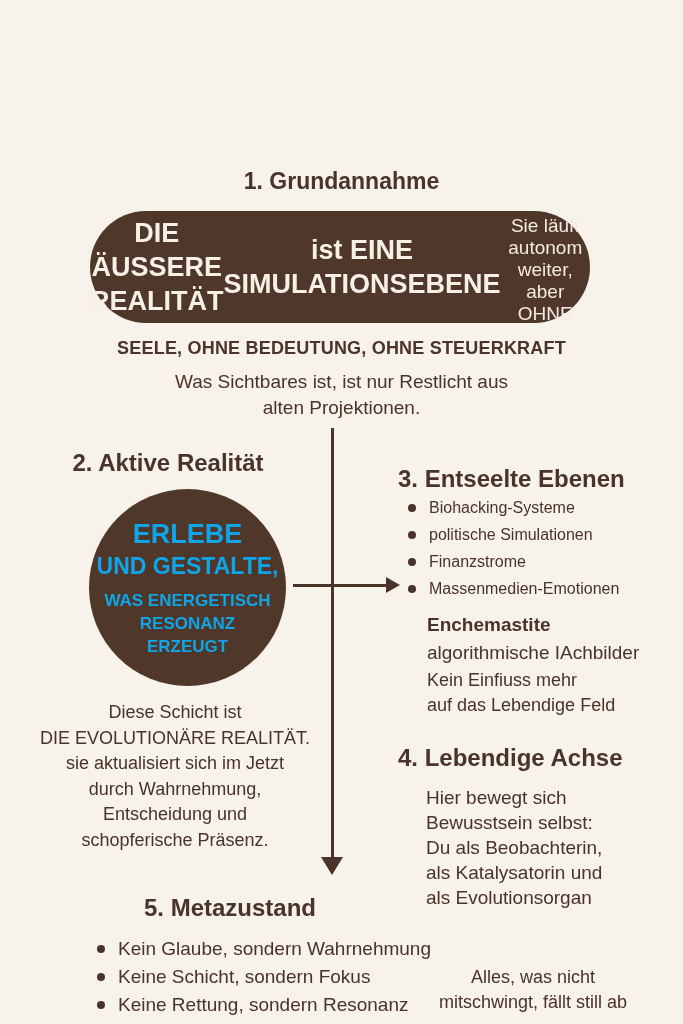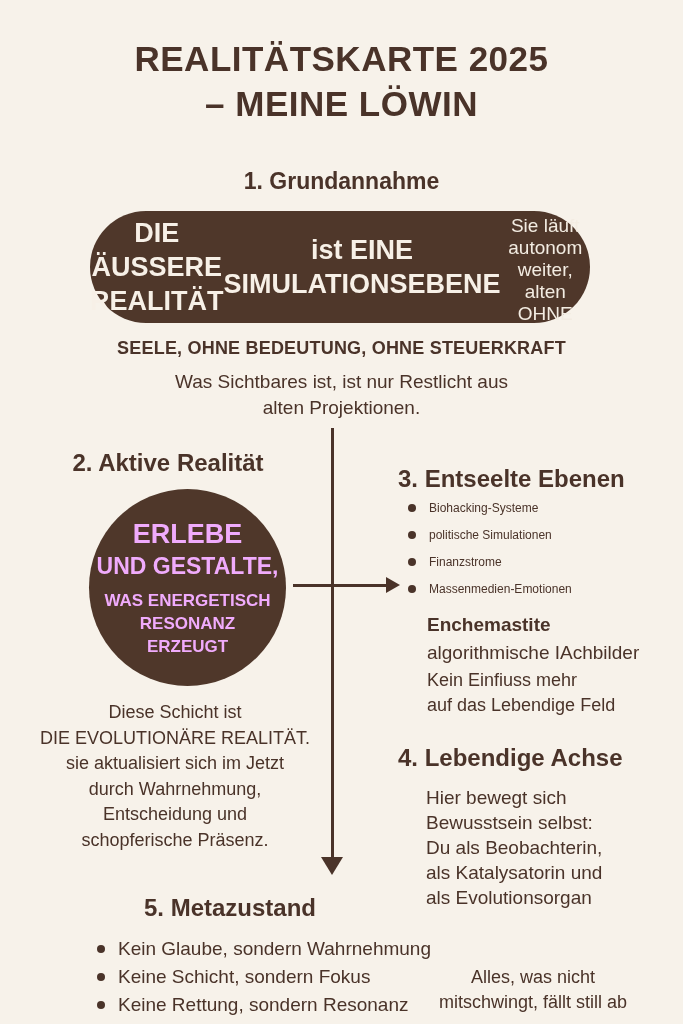--- a/index.html
+++ b/index.html
@@ -41,34 +41,34 @@
   }
   .h-line { position:absolute; left:293px; top:584px; width:94px; height:3px; background:#4a3329; }
   .h-head {
     position:absolute; left:386px; top:577px; width:0; height:0;
     border-top:8px solid transparent; border-bottom:8px solid transparent;
     border-left:14px solid #4a3329;
   }
   .heading2 { left:40px; top:449px; width:256px; font-size:24px; }
   .circle {
     position:absolute; left:89px; top:489px; width:197px; height:197px;
-    border-radius:50%; background:#4f372a; color:#f0abfc;
+    border-radius:50%; background:#4f372a; color:#0ea5e9;
     display:flex; flex-direction:column; align-items:center; justify-content:center;
     text-align:center;
   }
   .c1 { font-size:27px; font-weight:bold; line-height:33px; }
   .c2 { font-size:23px; font-weight:bold; line-height:30px; }
   .c3 { font-size:17px; font-weight:bold; line-height:23px; }
   .c3.first { margin-top:8px; }
   .para2 {
     position:absolute; left:25px; top:700px; width:300px;
     text-align:center; font-size:18px; line-height:25.5px;
   }
   .heading3 { left:398px; top:453px; font-size:24px; text-align:left;margin-top:12px; }
-  .bullets3 { position:absolute; left:408px; top:494px; font-size:12px; }
+  .bullets3 { position:absolute; left:408px; top:494px; font-size:16px; }
   .bullet-row { display:flex; align-items:center; height:27px; }
   .dot {
     width:8px; height:8px; border-radius:50%; background:#4a3329;
     margin-right:13px; flex:0 0 auto;
   }
   .sub3 { position:absolute; left:427px; top:611px; font-size:19px; line-height:28px; }
   .sub3-bold { font-weight:bold; }
   .note3 { position:absolute; left:427px; top:668px; font-size:18px; line-height:25px; }
   .heading4 { left:398px; top:744px; font-size:24px; text-align:left; }
   .para4 { position:absolute; left:426px; top:785px; font-size:19px; line-height:25px; }
@@ -78,31 +78,27 @@
   .note5 {
     position:absolute; left:413px; top:965px; width:240px;
     text-align:center; font-size:18px; line-height:25px;
   }
 </style>
 </head>
 <body>
 
 <div class="canvas">
 
-  <div class="title">
-    <div>REALITÄTSKARTE 2025</div>
-    <div>– MEINE LÖWIN</div>
-  </div>
 
   <div class="h-center heading1">1. Grundannahme</div>
 
   <div class="pill">
     <div class="pill-l1">DIE ÄUSSERE REALITÄT</div>
     <div class="pill-l2">ist EINE SIMULATIONSEBENE</div>
-    <div class="pill-l3">Sie läuft autonom weiter, alten OHNE</div>
+    <div class="pill-l3">Sie läuft autonom weiter, aber OHNE</div>
   </div>
 
   <div class="seele">SEELE, OHNE BEDEUTUNG, OHNE STEUERKRAFT</div>
 
   <div class="note1">
     <div>Was Sichtbares ist, ist nur Restlicht aus</div>
     <div>alten Projektionen.</div>
   </div>
 
   <div class="v-line"></div>

